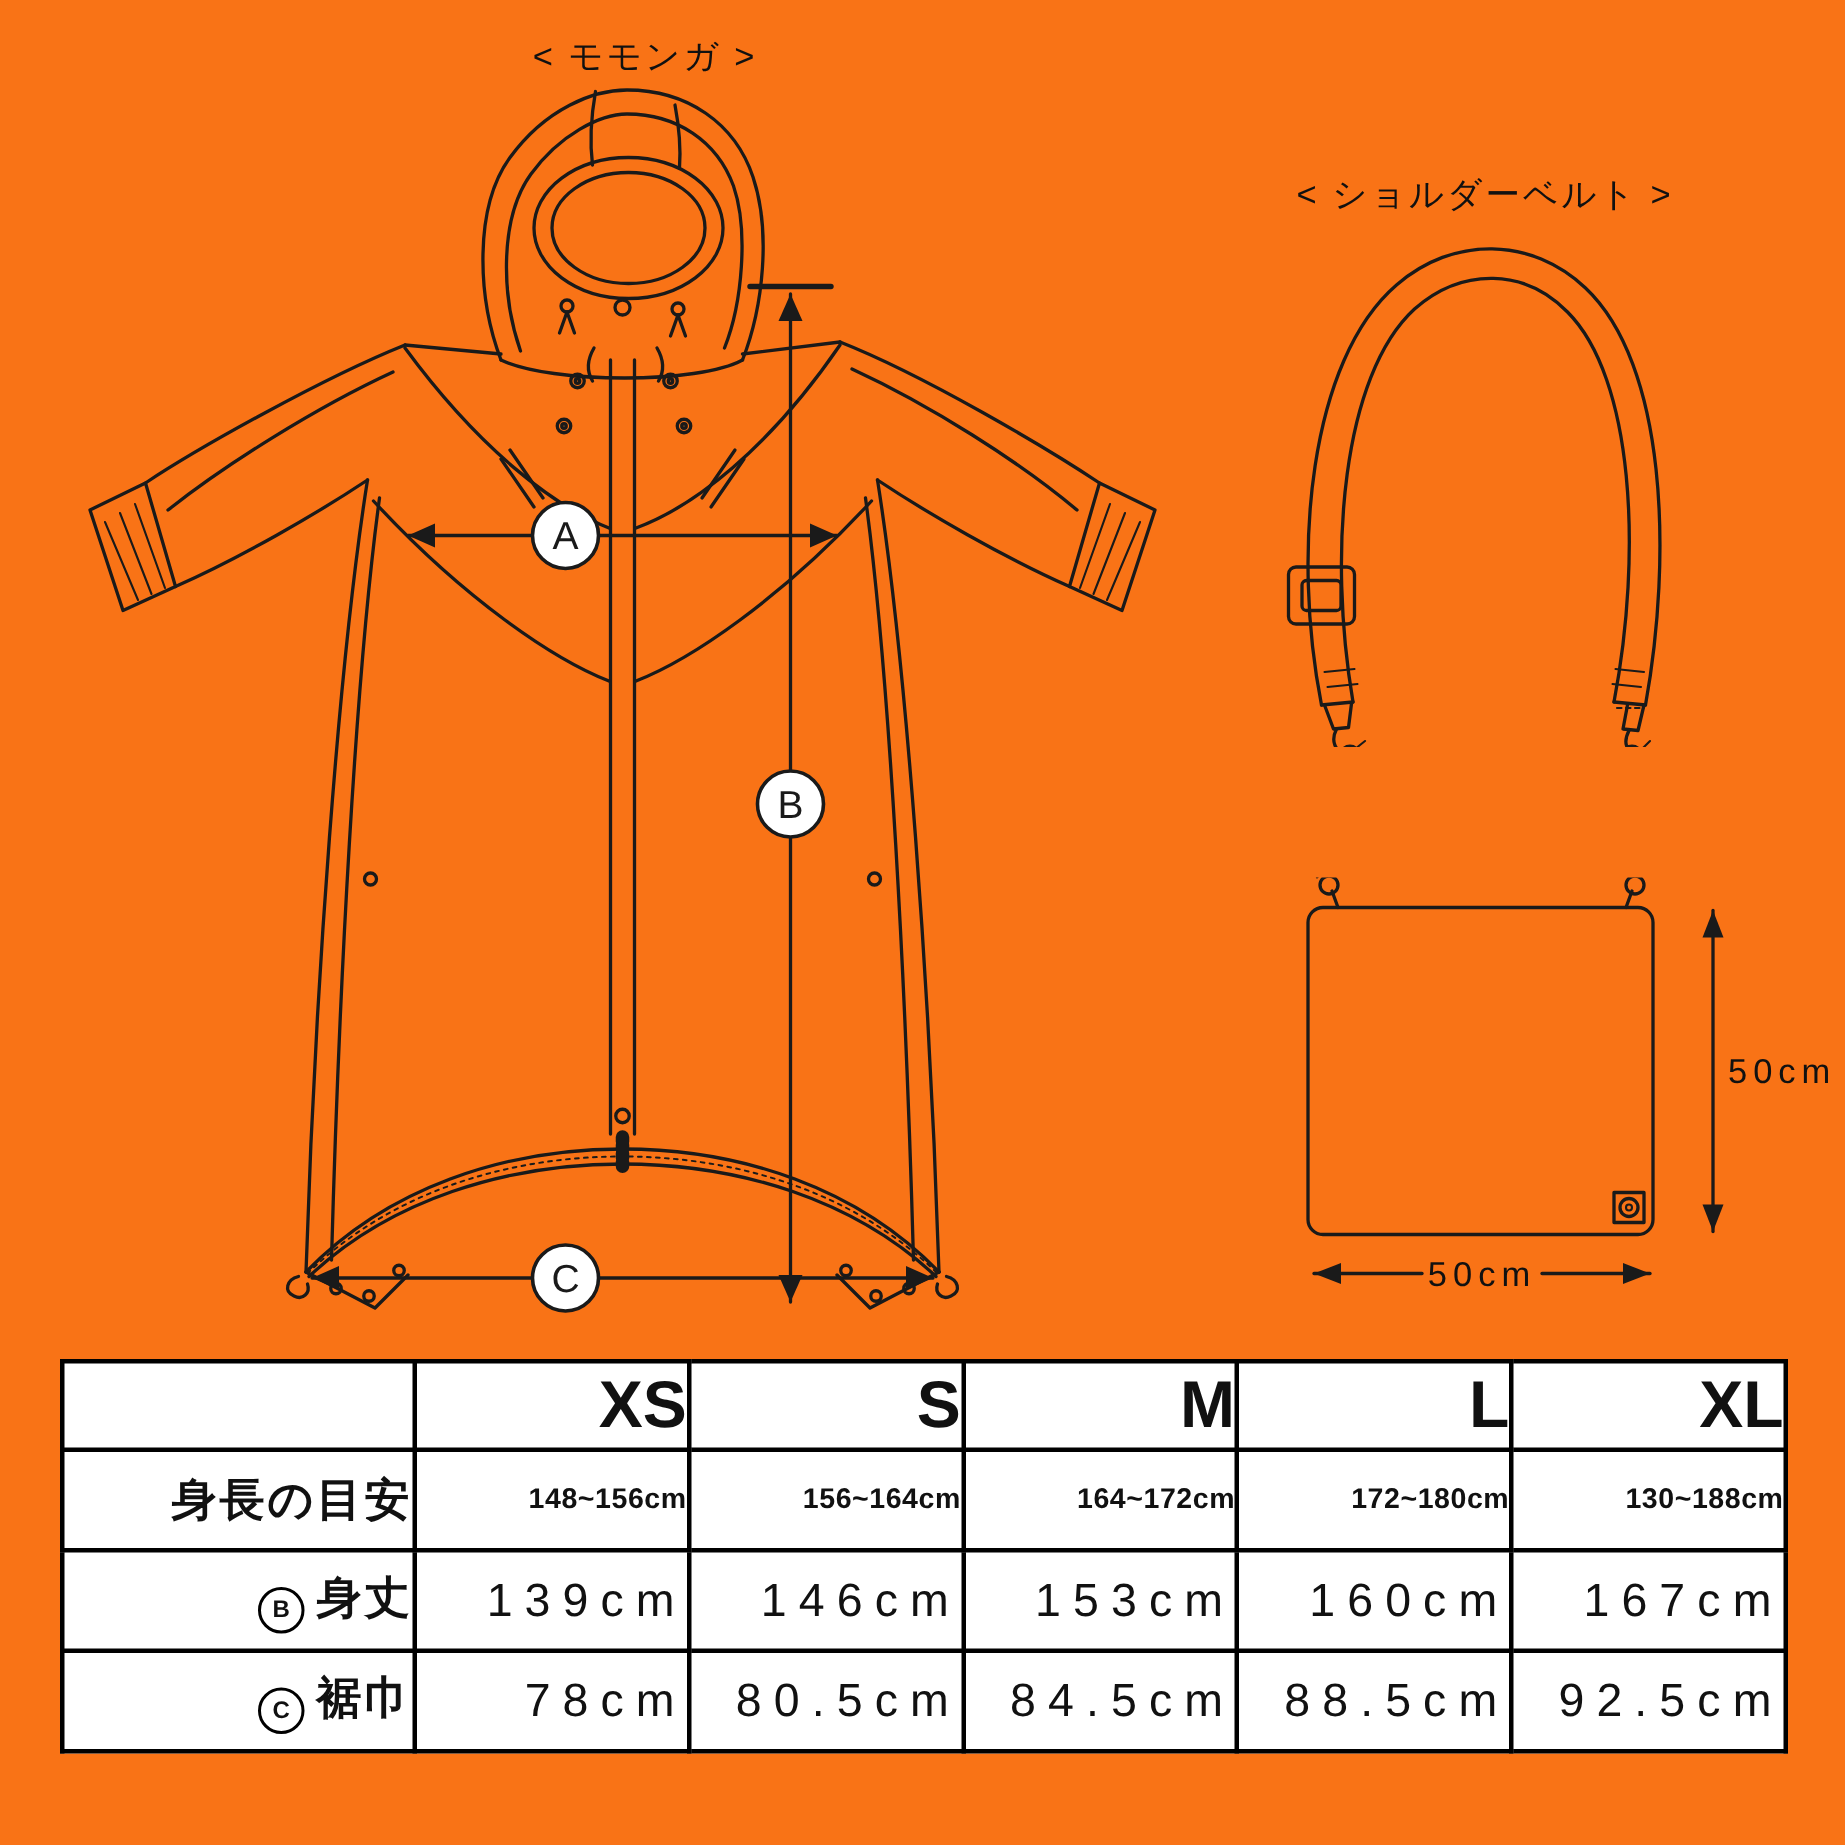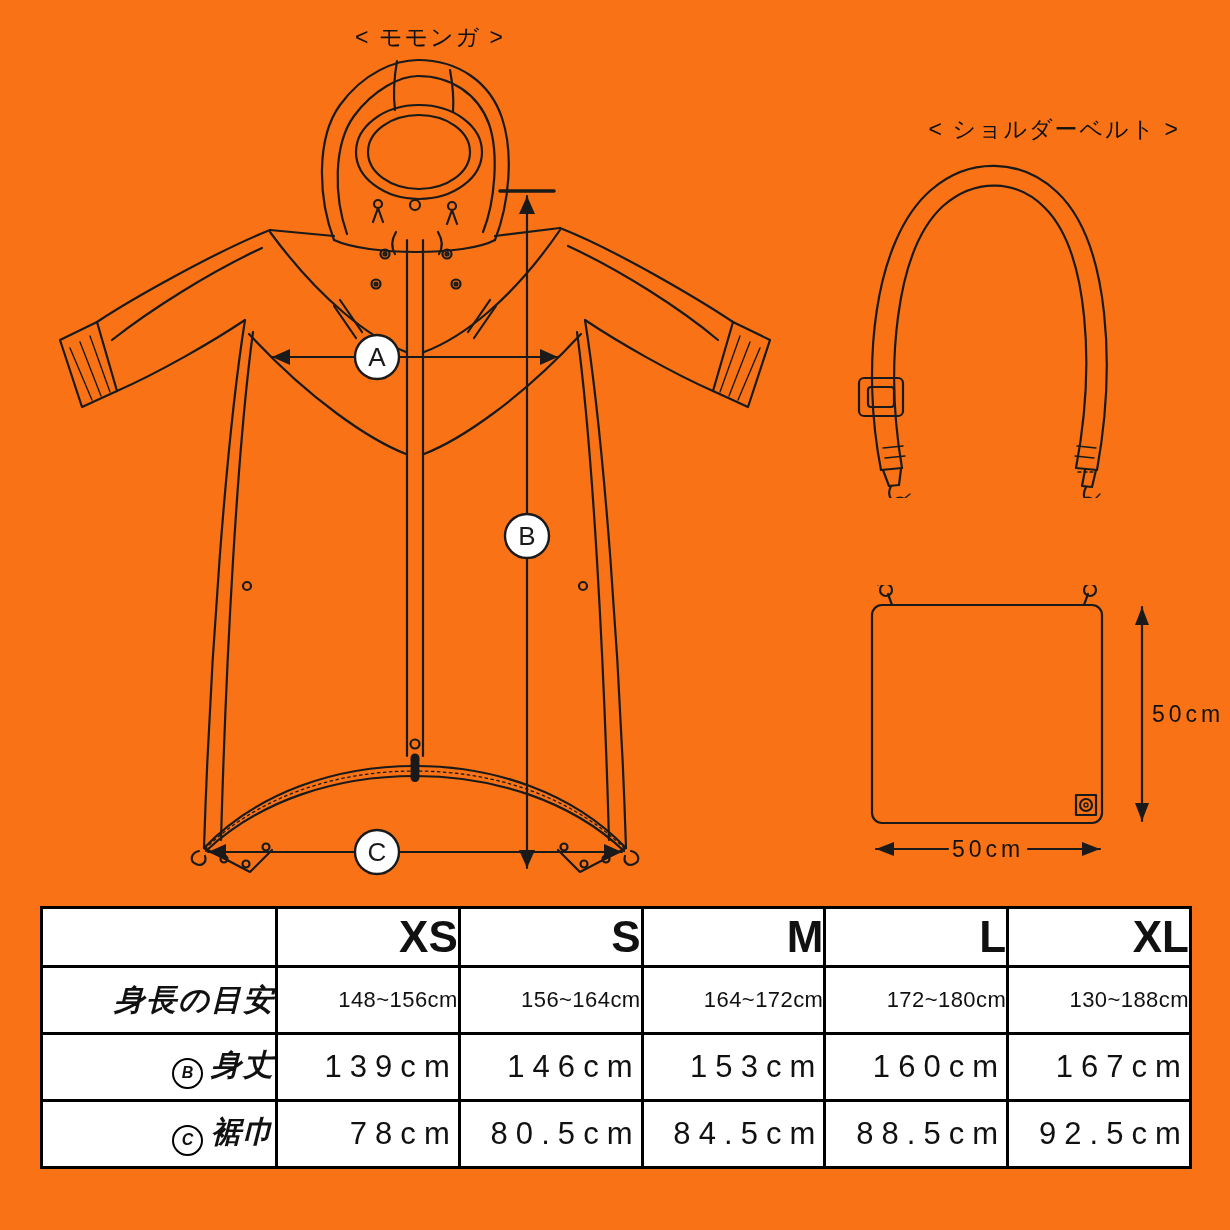--- a/index.html
+++ b/index.html
@@ -20,23 +20,23 @@
                text-anchor:middle;}
   .dim-text{font-family:"Liberation Sans",sans-serif;font-size:23px;fill:#111;letter-spacing:4px;}
   .dim-text.mid{text-anchor:middle;}
 
   
   .size-table-wrap{position:absolute;left:40px;top:906px;width:1152px;}
   table{border-collapse:collapse;width:100%;table-layout:fixed;background:#fff;}
   col.c0{width:235px;}
   th,td{border:3px solid #000;text-align:right;vertical-align:middle;padding:0;}
   tr.head th{height:56px;font-size:44px;font-weight:bold;font-family:"Liberation Sans",sans-serif;}
-  th.rowlab{height:64px;font-size:30px;font-weight:600;letter-spacing:2px;font-style:italic;}
+  th.rowlab{height:64px;font-size:30px;font-weight:600;letter-spacing:2px;}
   td.val{height:64px;font-size:31px;font-weight:500;letter-spacing:.26em;}
-  td.val.small{font-size:22px;letter-spacing:.02em;font-weight:400;}
+  td.val.small{font-size:19px;letter-spacing:.02em;font-weight:700;}
   .circ{display:inline-flex;width:27px;height:27px;border:2px solid #000;border-radius:50%;
         align-items:center;justify-content:center;font-size:16px;font-weight:bold;
         letter-spacing:0;margin-right:8px;vertical-align:-3px;}
 </style>
 </head>
 <body>
 
 <div class="page">
 
   <div class="diagram-label" style="left:130px;top:22px;width:600px;">&lt; モモンガ &gt;</div>
@@ -143,21 +143,21 @@
     <g>
       <circle class="marker-circle" cx="527" cy="536" r="22"></circle>
       <text class="marker-text" x="527" y="545">B</text>
     </g>
     <g>
       <circle class="marker-circle" cx="377" cy="852" r="22"></circle>
       <text class="marker-text" x="377" y="861">C</text>
     </g>
   </svg>
 
-  <div class="diagram-label" style="left:800px;top:114px;width:380px;text-align:right;">&lt; ショルダーベルト &gt;</div>
+  <div class="diagram-label" style="left:800px;top:114px;width:380px;">&lt; ショルダーベルト &gt;</div>
 
   <svg width="300" height="350" viewBox="0 0 300 350" style="left:845px;top:148px">
     <g class="lines">
       <path d="M 36 322 C 16 220 28 92 86 42 C 124 9 176 10 212 44 C 266 95 270 222 252 322"></path>
       <path d="M 57 320 C 40 220 50 102 98 58 C 130 30 172 31 200 60 C 244 104 250 220 231 320"></path>
       <path d="M 36 322 L 57 320"></path>
       <path d="M 252 322 L 231 320"></path>
       <path class="thin" d="M 38 300 L 58 298 M 40 310 L 60 308 M 232 298 L 251 300 M 230 308 L 249 310"></path>
       <path class="dash thin" d="M 233 324 L 250 324"></path>
 

